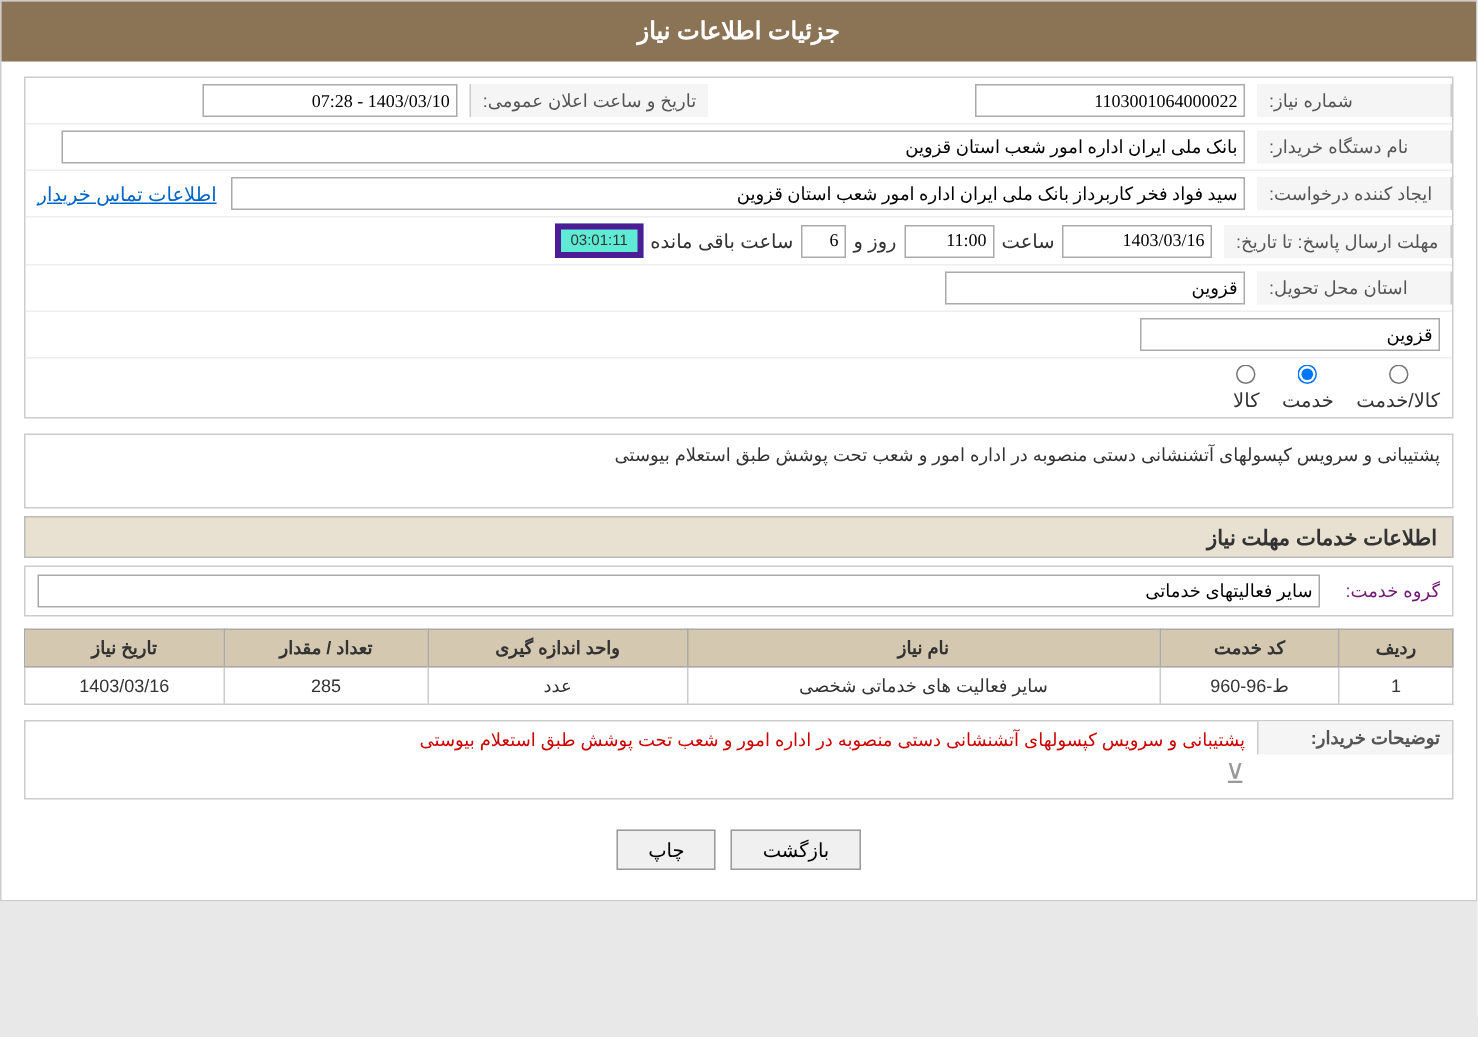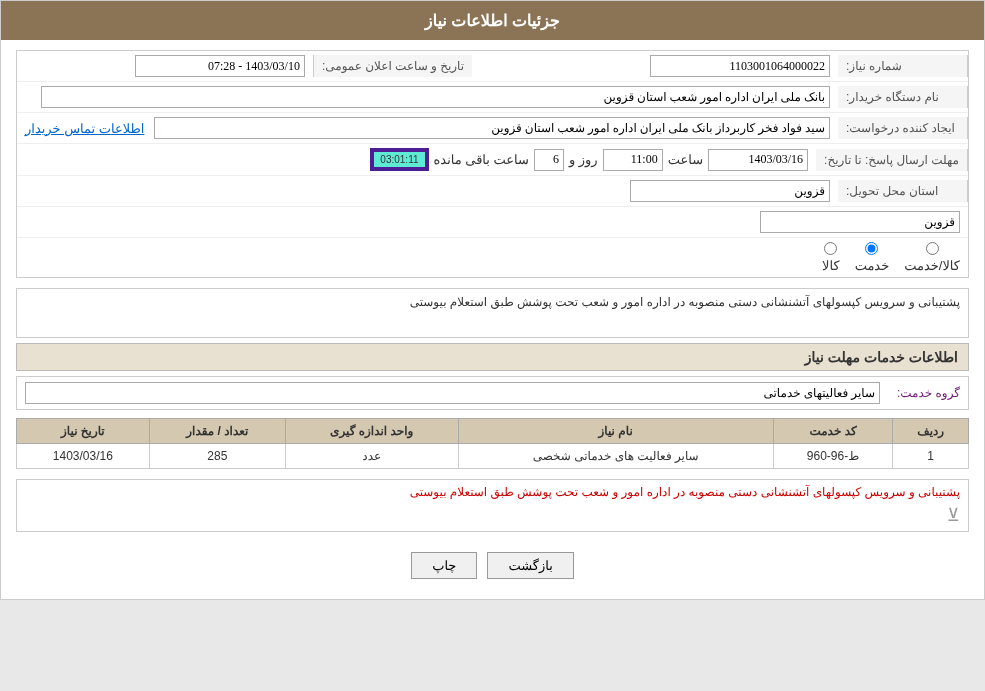--- a/index.html
+++ b/index.html
@@ -277,20 +277,21 @@
       <td>سایر فعالیت های خدماتی شخصی</td>
       <td>عدد</td>
       <td>285</td>
       <td>1403/03/16</td>
     </tr>
           </tbody>
       </table>
     </div>
 
     <div style="display:flex; align-items:flex-start; border:1px solid #ccc; margin-bottom:10px;">
+      <div class="desc-label">توضیحات خریدار:</div>
       <div class="desc-content">
         <div style="color:#cc0000; font-size:12px; direction:rtl;">پشتیبانی و سرویس کپسولهای آتشنشانی دستی منصوبه در اداره امور و شعب تحت پوشش طبق استعلام بیوستی</div>
         <div style="color:#999; font-size:18px; margin-top:5px;">⊻</div>
       </div>
     </div>
 
     <div class="button-row">
       <button class="btn">بازگشت</button>
       <button class="btn">چاپ</button>
     </div>

